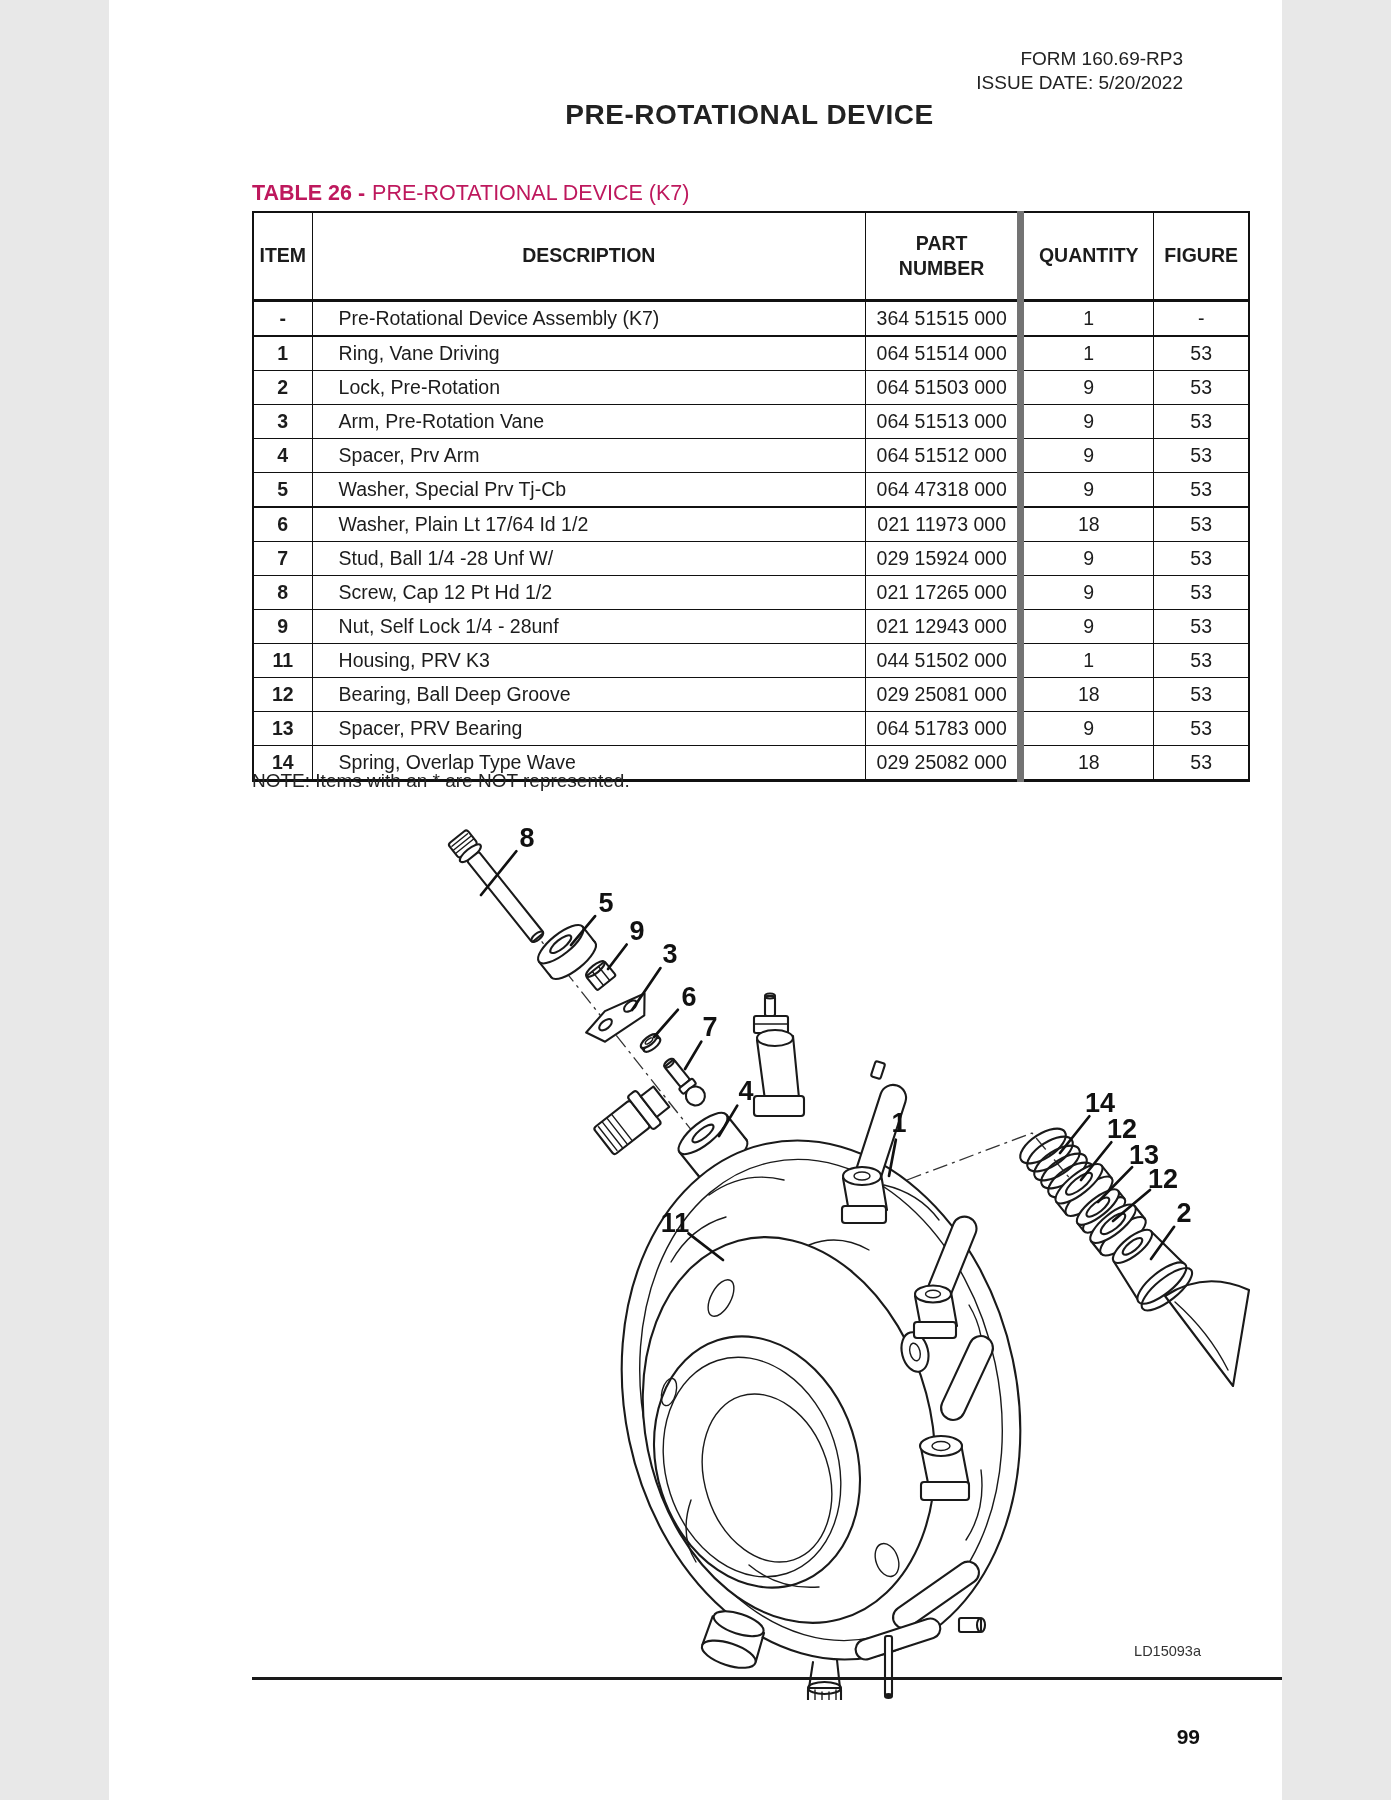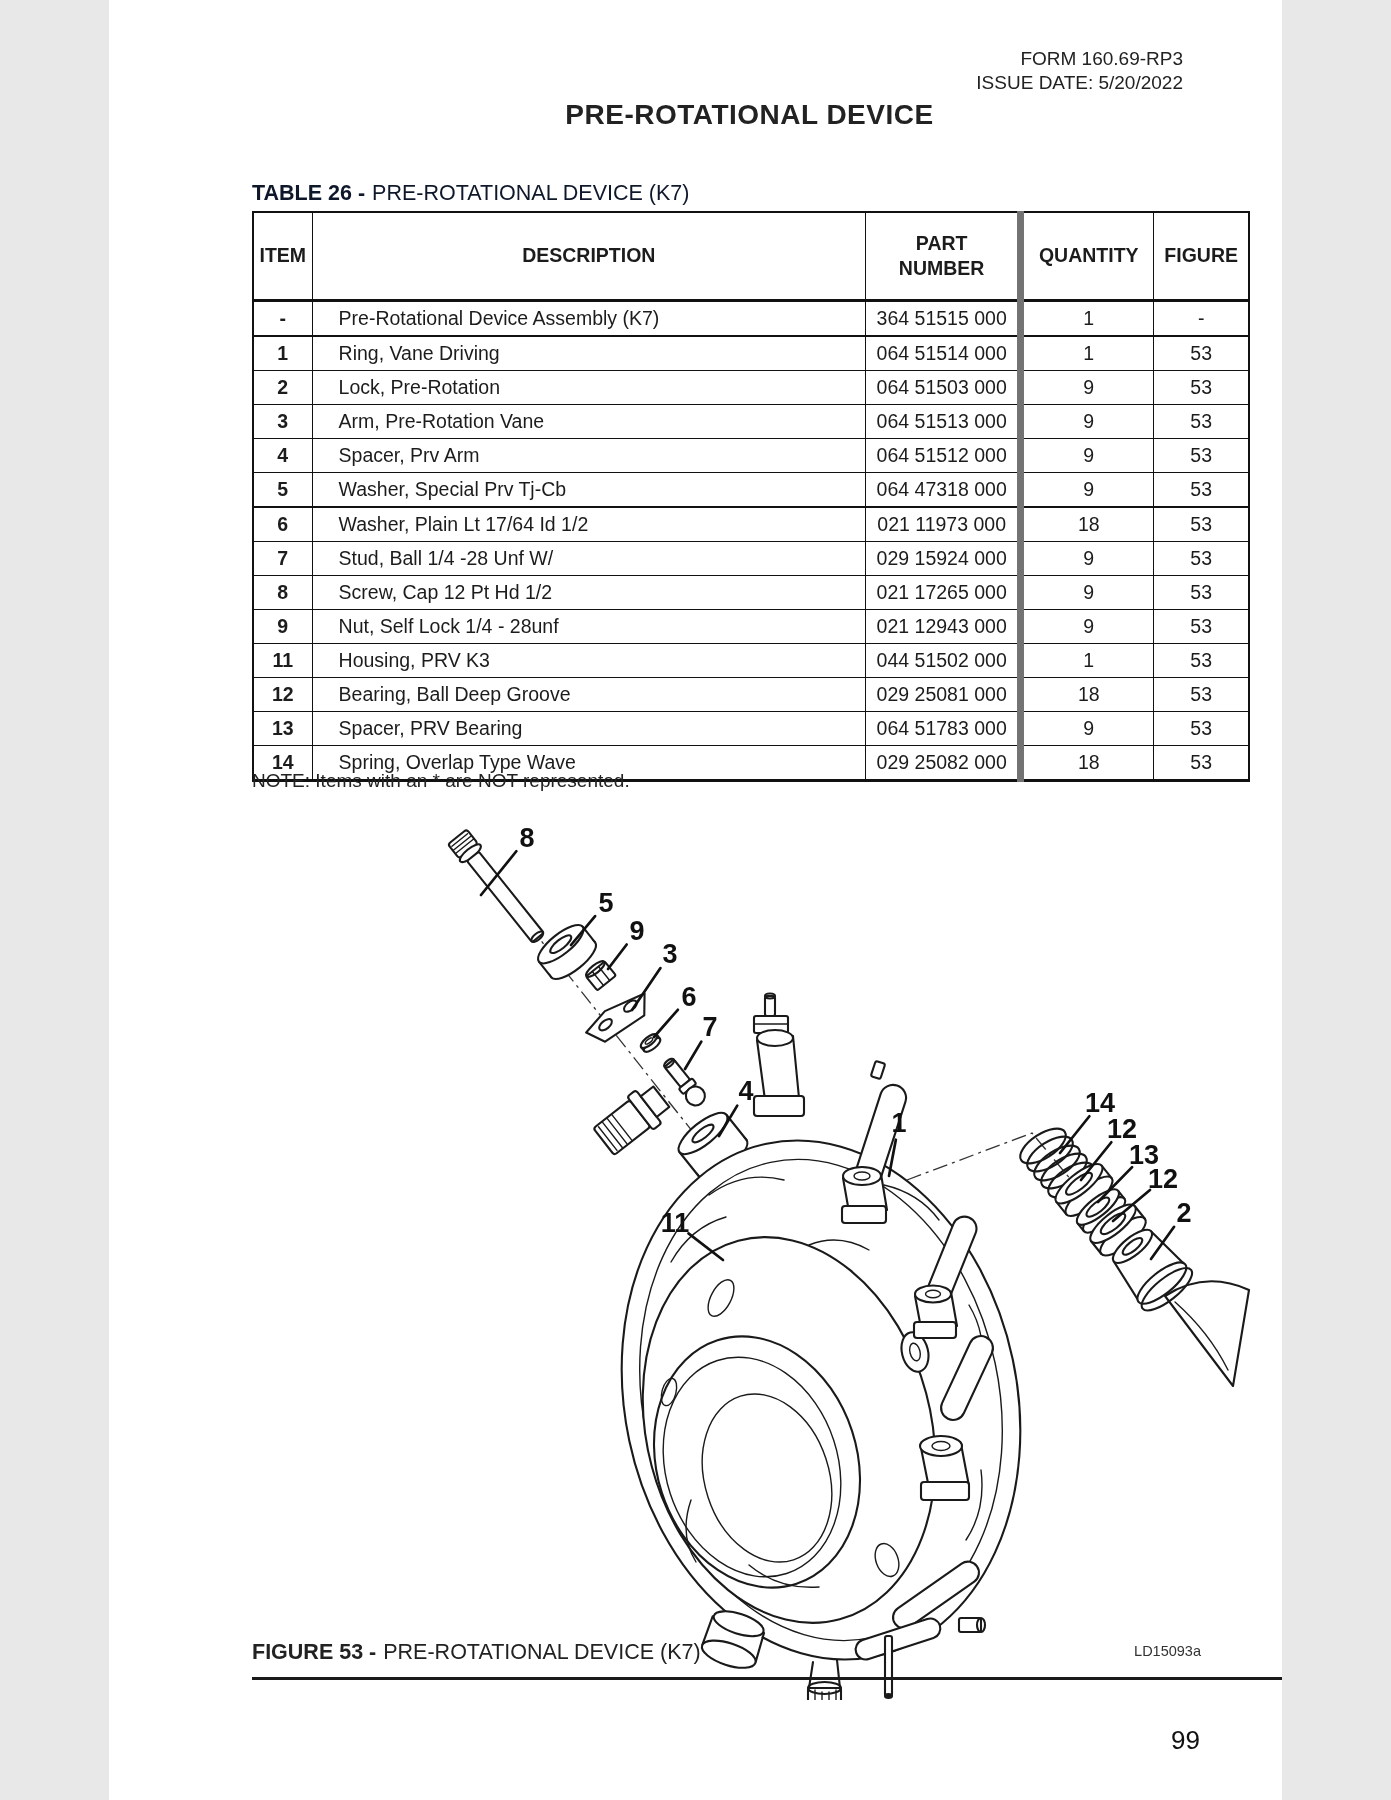--- a/index.html
+++ b/index.html
@@ -6,21 +6,21 @@
   .page{
     position:relative;width:1173px;height:1800px;background:#ffffff;
     font-family:"Liberation Sans",sans-serif;color:#1a1a1a;overflow:hidden;
     margin:0 auto;
   }
   
   .doc-header{position:absolute;top:47px;right:99px;text-align:right;font-size:19px;line-height:23.5px;color:#222;}
   .page-title{position:absolute;top:99px;left:143px;width:995px;text-align:center;
     font-size:28px;font-weight:bold;letter-spacing:.5px;color:#222;}
   
-  .tbl-label{position:absolute;top:181px;left:143px;font-size:21.5px;color:#0f172a;text-align:center;}
+  .tbl-label{position:absolute;top:181px;left:143px;font-size:21.5px;color:#be185d;text-align:center;}
   .tbl-label .b{font-weight:bold;margin-right:7px;}
   
   .parts-table{
     position:absolute;top:211px;left:143px;width:998px;
     border-collapse:collapse;table-layout:fixed;
     border:2.5px solid #111;border-bottom-width:3px;
     font-size:19.5px;color:#1c1c1c;
   }
   .parts-table th{
     border:1.5px solid #111;border-bottom:3px solid #111;
@@ -47,21 +47,21 @@
   .thin{stroke:#1a1a1a;fill:none;stroke-width:1.4;stroke-linecap:round;}
   .dash{stroke:#333;fill:none;stroke-width:1.3;stroke-dasharray:15 5 3 5;}
   .leader{stroke:#111;stroke-width:2.7;stroke-linecap:round;}
   .callout{font:bold 27px "Liberation Sans",sans-serif;fill:#111;text-anchor:middle;dominant-baseline:central;}
   
   .fig-caption{position:absolute;top:1640px;left:143px;font-size:21.5px;color:#222;}
   .fig-caption .b{font-weight:bold;margin-right:7px;}
   .drawing-id{position:absolute;top:1643px;right:81px;font-size:14.5px;color:#333;}
   .footer-rule{position:absolute;top:1677px;left:143px;width:1167px;height:3px;background:#1a1a1a;}
   .footer-company{position:absolute;top:1827px;left:143px;font-size:17px;letter-spacing:.4px;color:#222;text-decoration:underline;}
-  .page-number{position:absolute;top:1725px;right:82px;font-size:26px;font-weight:normal;color:#111;}
+  .page-number{position:absolute;top:1725px;right:82px;font-size:21px;font-weight:bold;color:#111;}
 </style>
 </head>
 <body>
 
 <div class="page">
 
   <div class="doc-header">
     <div>FORM 160.69-RP3</div>
     <div>ISSUE DATE: 5/20/2022</div>
   </div>
@@ -428,22 +428,19 @@
           <line x1="1023.1091281913418" y1="1167.14936902189" x2="989" y2="1202" class="leader"></line>
           <text x="1035" y="1155" class="callout">13</text>
           <line x1="1040.9830172985767" y1="1189.9342654691957" x2="1004" y2="1221" class="leader"></line>
           <text x="1054" y="1179" class="callout">12</text>
           <line x1="1065.0905661173206" y1="1226.8131502607046" x2="1042" y2="1259" class="leader"></line>
           <text x="1075" y="1213" class="callout">2</text>
         </g>
     </svg>
   </div>
 
-  <div class="fig-caption">
-    <span class="b">FIGURE 53 -</span><span>PRE-ROTATIONAL DEVICE (K7)</span>
-  </div>
   <div class="drawing-id">LD15093a</div>
 
   <div class="footer-rule"></div>
   <div class="footer-company">JOHNSON CONTROLS</div>
   <div class="page-number">99</div>
 
 </div>
 
 </body></html>

